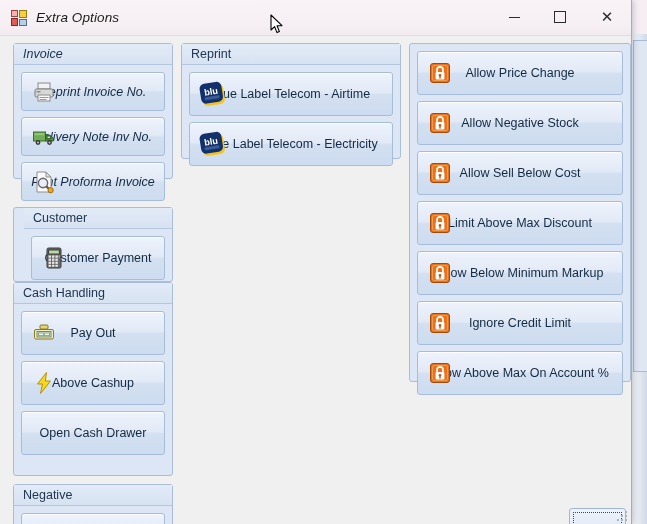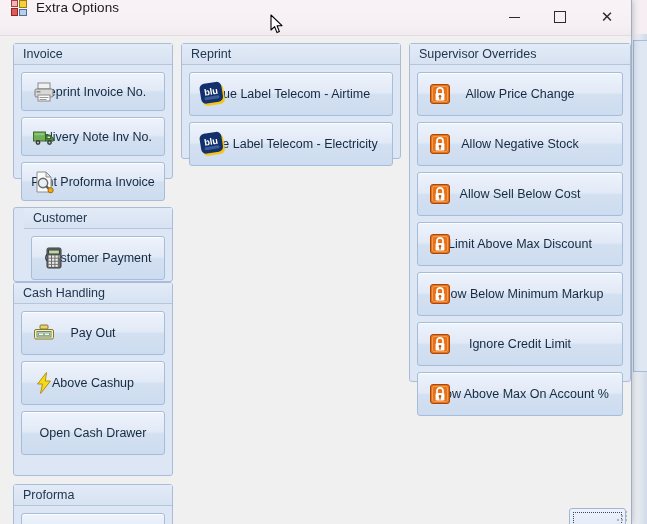--- a/index.html
+++ b/index.html
@@ -39,21 +39,21 @@
     box-sizing: border-box;
     box-shadow: 0 0 7px rgba(40,60,90,.35);
   }
 
   
   #titlebar {
     position: relative;
     height: 35px;
     background: linear-gradient(180deg,#f9f2f6 0%, #f6eff3 70%, #f1eaef 100%);
     border-bottom: 1px solid #e2dbe0;
-    display: flex; align-items: flex-start;
+    display: flex; align-items: center; font-style: italic;
   }
   #app-icon {
     width: 16px; height: 16px; margin-left: 11px; margin-right: 9px;
     position: relative; flex: none;
   }
   #app-icon .q { position:absolute; box-sizing:border-box; }
   .q1 { left:0; top:0; width:7px; height:7px; background:#f3b3b3; border:1px solid #a34040; }
   .q2 { left:8px; top:0; width:8px; height:8px; background:#f5d03c; border:1px solid #9d7b13; }
   .q3 { left:0; top:8px; width:7px; height:8px; background:#e05a5a; border:1px solid #8d2626; }
   .q4 { left:8px; top:9px; width:8px; height:7px; background:#b9cfe8; border:1px solid #4f6f95; }
@@ -178,21 +178,21 @@
         <span class="glyph-max"></span>
       </div>
       <div class="winbtn">
         <span class="glyph-close">✕</span>
       </div>
     </div>
   </div>
 
   <div id="client">
 
-    <div class="group" style="left:13px; top:7px; width:160px; height:136px;">
+    <div class="group" style="left:13px; top:7px; width:160px; height:136px;font-style:italic;">
       <div class="group-header">Invoice</div>
       <div class="group-body">
 
         <div class="btn">
           <span class="bicon">
             <svg class="ico" viewBox="0 0 24 24">
               <rect x="6" y="3" width="12" height="6" fill="#f2f2f2" stroke="#8a8a8a"></rect>
               <rect x="3" y="9" width="18" height="8" rx="1.5" fill="#d8d8d8" stroke="#7a7a7a"></rect>
               <rect x="4.5" y="11" width="4" height="1.5" fill="#8a8a8a"></rect>
               <rect x="6" y="15" width="12" height="6" fill="#fafafa" stroke="#8a8a8a"></rect>
@@ -293,21 +293,21 @@
         </div>
 
         <div class="btn tall">
           <span class="blabel">Open Cash Drawer</span>
         </div>
 
       </div>
     </div>
 
     <div class="group" style="left:13px; top:448px; width:160px; height:76px;">
-      <div class="group-header">Proforma</div>
+      <div class="group-header">Negative</div>
       <div class="group-body">
         <div class="btn tall">
           <span class="bicon">
             <svg class="ico" viewBox="0 0 24 24">
               <circle cx="12" cy="12" r="10.5" fill="#b9bcc0"></circle>
               <circle cx="12" cy="12" r="9.2" fill="#6f7478"></circle>
               <circle cx="12" cy="12" r="8" fill="#17181a"></circle>
               <circle cx="12" cy="12" r="7" fill="none" stroke="#55585c" stroke-width=".6"></circle>
               <g stroke="#d6d6d6" stroke-width=".8">
                 <line x1="12" y1="5.4" x2="12" y2="6.9"></line>
@@ -354,21 +354,20 @@
               </g>
             </svg>
           </span>
           <span class="blabel">Blue Label Telecom - Electricity</span>
         </div>
 
       </div>
     </div>
 
     <div class="group" style="left:409px; top:7px; width:222px; height:339px;">
-      <div class="group-header">Supervisor Overrides</div>
       <div class="group-body">
 
         <div class="btn tall">
           <span class="bicon">
             <svg class="ico" viewBox="0 0 24 24">
               <rect x="2.5" y="2.5" width="19" height="19" rx="2.5" fill="#e8721a" stroke="#a8490a"></rect>
               <rect x="4.5" y="4.5" width="15" height="15" rx="1.5" fill="none" stroke="#f7ad63" opacity=".7"></rect>
               <path d="M9 11 v-2.2 a3 3 0 0 1 6 0 V11" fill="none" stroke="#fff" stroke-width="1.7"></path>
               <rect x="7.6" y="11" width="8.8" height="7.4" rx="1.2" fill="#fff"></rect>
               <circle cx="12" cy="14.2" r="1.3" fill="#c0560c"></circle>

